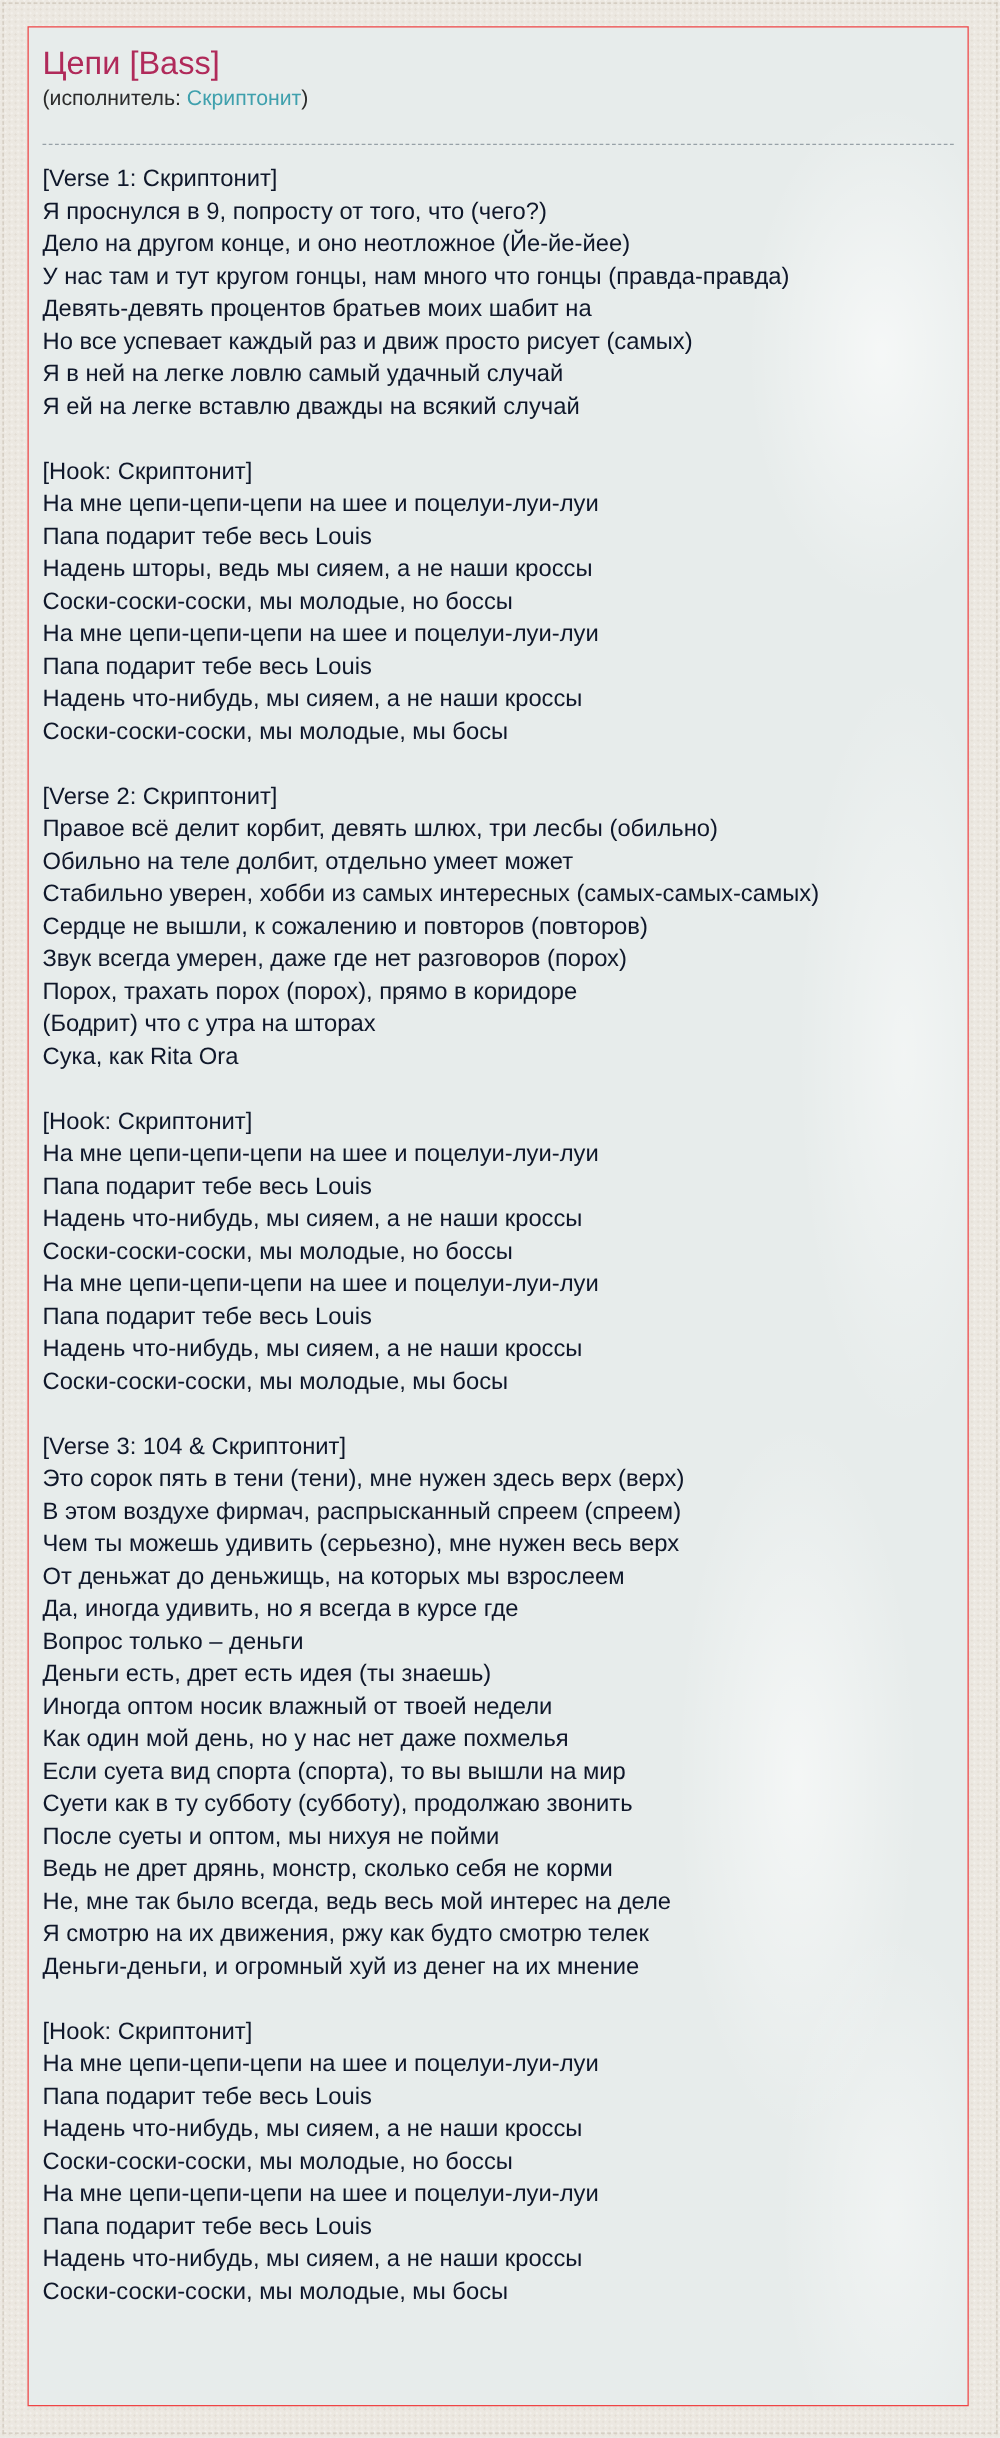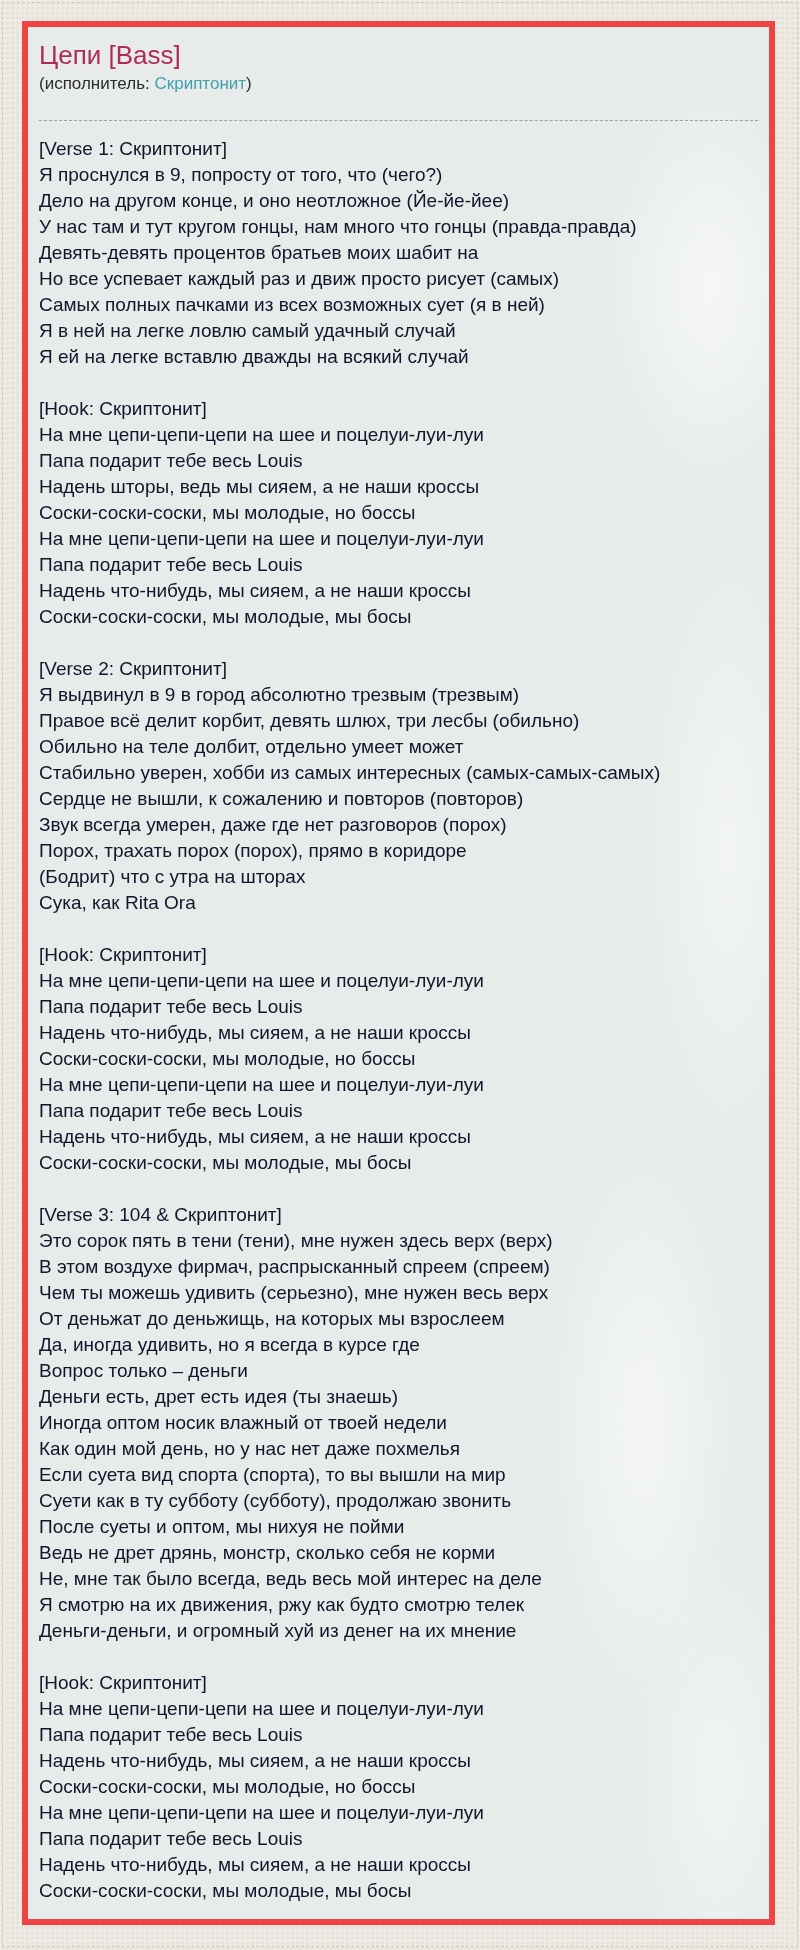--- a/index.html
+++ b/index.html
@@ -26,21 +26,21 @@
     pointer-events: none;
   }
   .card {
     position: absolute;
     left: 22px;
     top: 21px;
     width: 753px;
     height: 1904px;
     box-sizing: border-box;
     background: #e7eceb;
-    border: 6px solid #ef4444;
+    border: 1px solid #ef4444;
     box-shadow: 0 1px 2px rgba(0,0,0,0.04);
   }
   
   .card .watermark {
     position: absolute;
     top: 0; left: 0; right: 0; bottom: 0;
     pointer-events: none;
     background:
       radial-gradient(ellipse 150px 280px at 682px 260px, rgba(255,255,255,0.60), rgba(255,255,255,0) 72%),
       radial-gradient(ellipse 120px 430px at 700px 820px, rgba(255,255,255,0.45), rgba(255,255,255,0) 72%),
@@ -98,40 +98,38 @@
 
     <div class="lyrics">
 
       <div class="stanza">
         <div class="line">[Verse 1: Скриптонит]</div>
         <div class="line">Я проснулся в 9, попросту от того, что (чего?)</div>
         <div class="line">Дело на другом конце, и оно неотложное (Йе-йе-йее)</div>
         <div class="line">У нас там и тут кругом гонцы, нам много что гонцы (правда-правда)</div>
         <div class="line">Девять-девять процентов братьев моих шабит на</div>
         <div class="line">Но все успевает каждый раз и движ просто рисует (самых)</div>
-        <div class="line">Самых полных пачками из всех возможных сует (я в ней)</div>
         <div class="line">Я в ней на легке ловлю самый удачный случай</div>
         <div class="line">Я ей на легке вставлю дважды на всякий случай</div>
       </div>
 
       <div class="stanza">
         <div class="line">[Hook: Скриптонит]</div>
         <div class="line">На мне цепи-цепи-цепи на шее и поцелуи-луи-луи</div>
         <div class="line">Папа подарит тебе весь Louis</div>
         <div class="line">Надень шторы, ведь мы сияем, а не наши кроссы</div>
         <div class="line">Соски-соски-соски, мы молодые, но боссы</div>
         <div class="line">На мне цепи-цепи-цепи на шее и поцелуи-луи-луи</div>
         <div class="line">Папа подарит тебе весь Louis</div>
         <div class="line">Надень что-нибудь, мы сияем, а не наши кроссы</div>
         <div class="line">Соски-соски-соски, мы молодые, мы босы</div>
       </div>
 
       <div class="stanza">
         <div class="line">[Verse 2: Скриптонит]</div>
-        <div class="line">Я выдвинул в 9 в город абсолютно трезвым (трезвым)</div>
         <div class="line">Правое всё делит корбит, девять шлюх, три лесбы (обильно)</div>
         <div class="line">Обильно на теле долбит, отдельно умеет может</div>
         <div class="line">Стабильно уверен, хобби из самых интересных (самых-самых-самых)</div>
         <div class="line">Сердце не вышли, к сожалению и повторов (повторов)</div>
         <div class="line">Звук всегда умерен, даже где нет разговоров (порох)</div>
         <div class="line">Порох, трахать порох (порох), прямо в коридоре</div>
         <div class="line">(Бодрит) что с утра на шторах</div>
         <div class="line">Сука, как Rita Ora</div>
       </div>
 

